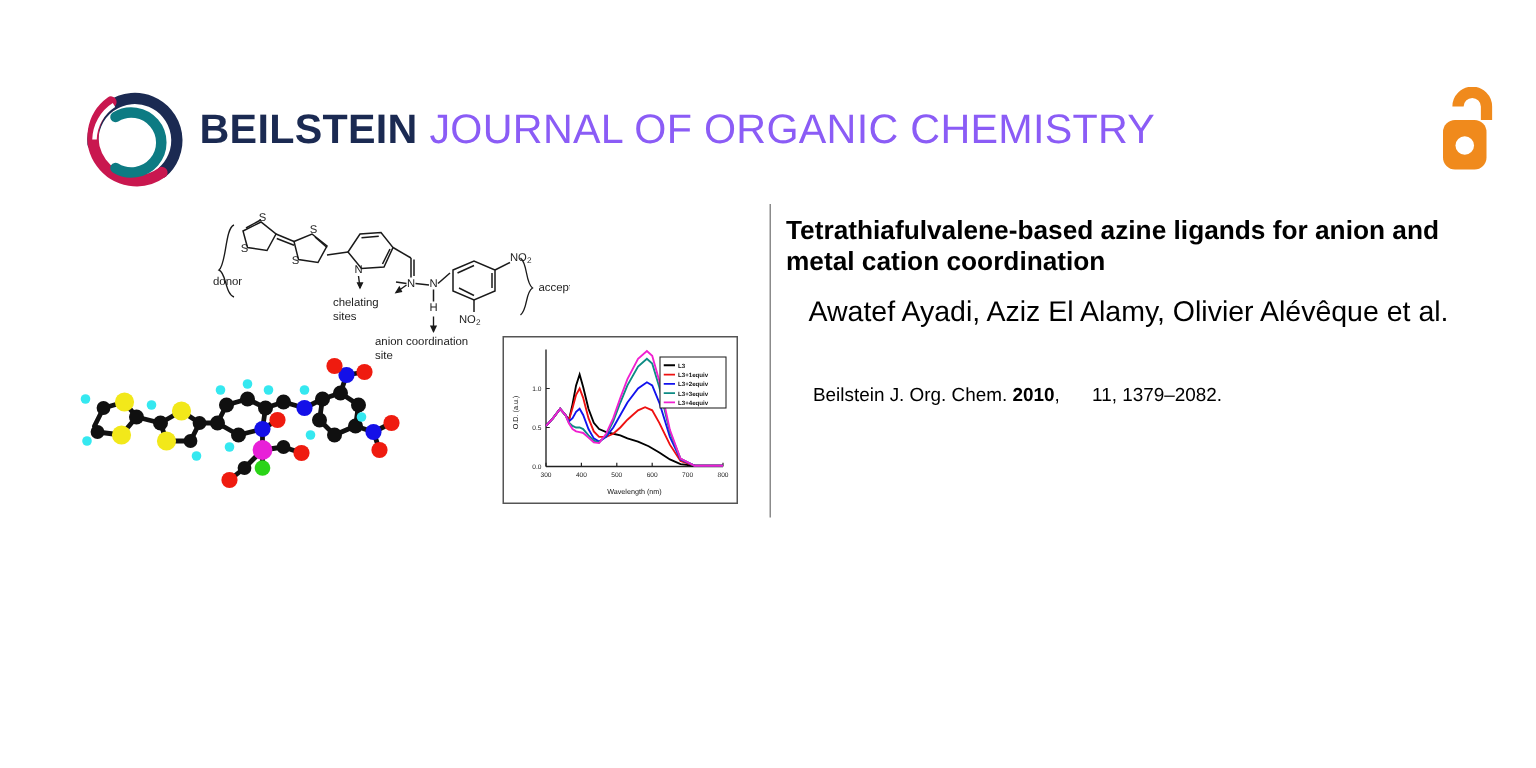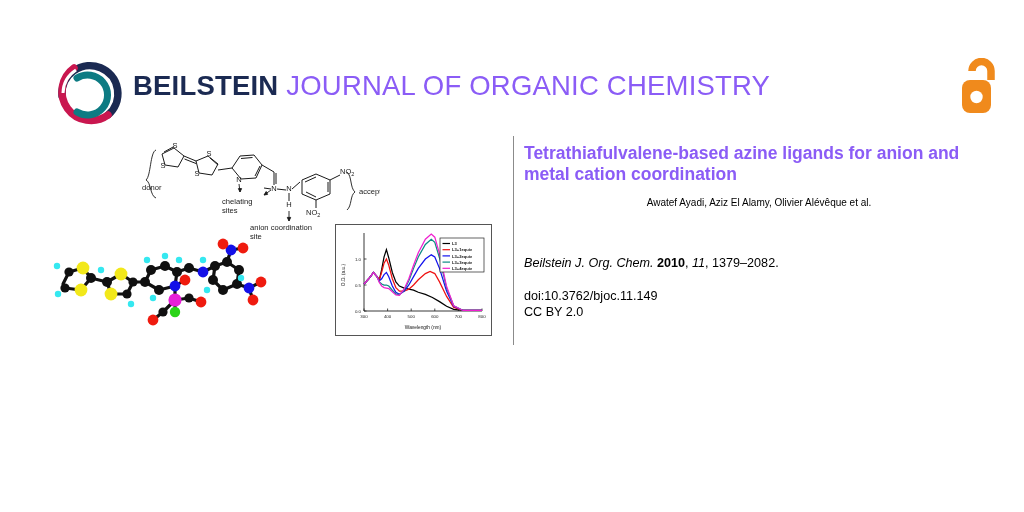--- a/index.html
+++ b/index.html
@@ -23,24 +23,24 @@
     font-weight:bold;font-size:11.5px;line-height:15.5px;letter-spacing:.4px;}
   .oa-words .o1{color:#f08a1c;}
   .oa-words .o2{color:#8b8b8b;}
   .oa-lock{position:absolute;left:70px;top:0px;}
 
   
   .divider{position:absolute;left:513px;top:136px;width:1px;height:209px;background:#8b8b8b;}
 
   
   .right{position:absolute;left:524px;top:143px;width:470px;}
-  .art-title{color:#8b5cf6;font-weight:bold;font-size:17.5px;line-height:20.5px;margin:0 0 9px 0;}
-  .authors{color:#000;font-size:10px;line-height:19px;margin:0;text-align:center;}
+  .art-title{color:#000000;font-weight:bold;font-size:17.5px;line-height:20.5px;margin:0 0 9px 0;}
+  .authors{color:#000;font-size:19px;line-height:19px;margin:15px;}
   .cite{color:#000;font-size:12.6px;margin:0;position:absolute;left:0;top:113px;white-space:nowrap;}
-  .cite .it{font-style:italic;}
+  .cite .it{margin-left:18px;}
   .cite .bd{font-weight:bold;}
   .doi{color:#000;font-size:12.6px;line-height:15.5px;position:absolute;left:0;top:146px;}
 
   
   .ga{position:absolute;left:40px;top:132px;width:465px;height:215px;}
   .scheme{position:absolute;left:100px;top:0px;}
   .model3d{position:absolute;left:5px;top:100px;}
   .plot{position:absolute;left:295px;top:92px;width:155px;height:110px;
         border:1px solid #555;background:#fff;}
 
@@ -319,19 +319,15 @@
     </div>
 
   </div>
 
   <div class="right">
     <div class="art-title">Tetrathiafulvalene-based azine ligands for anion and metal cation coordination</div>
     <div class="authors">Awatef Ayadi, Aziz El Alamy, Olivier Alévêque et al.</div>
 
     <div class="cite"><span class="it">Beilstein J. Org. Chem.</span><span> </span><span class="bd">2010</span><span>, </span><span class="it">11</span><span>, </span><span>1379–2082.</span></div>
 
-    <div class="doi">
-      <div>doi:10.3762/bjoc.11.149</div>
-      <div>CC BY 2.0</div>
-    </div>
   </div>
 
 </div>
 
 </body></html>

